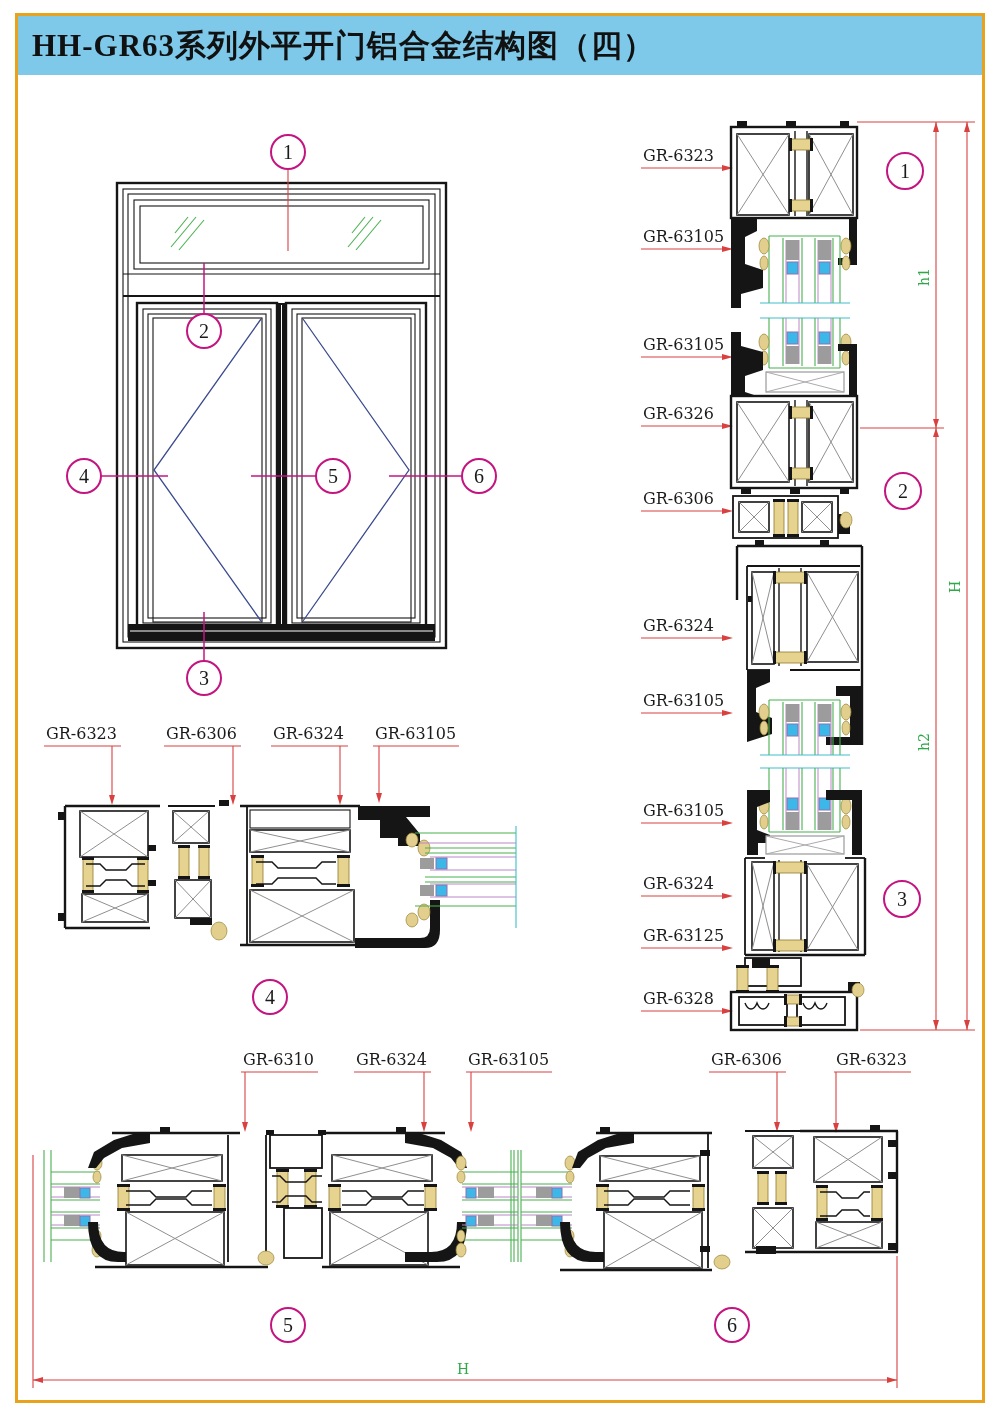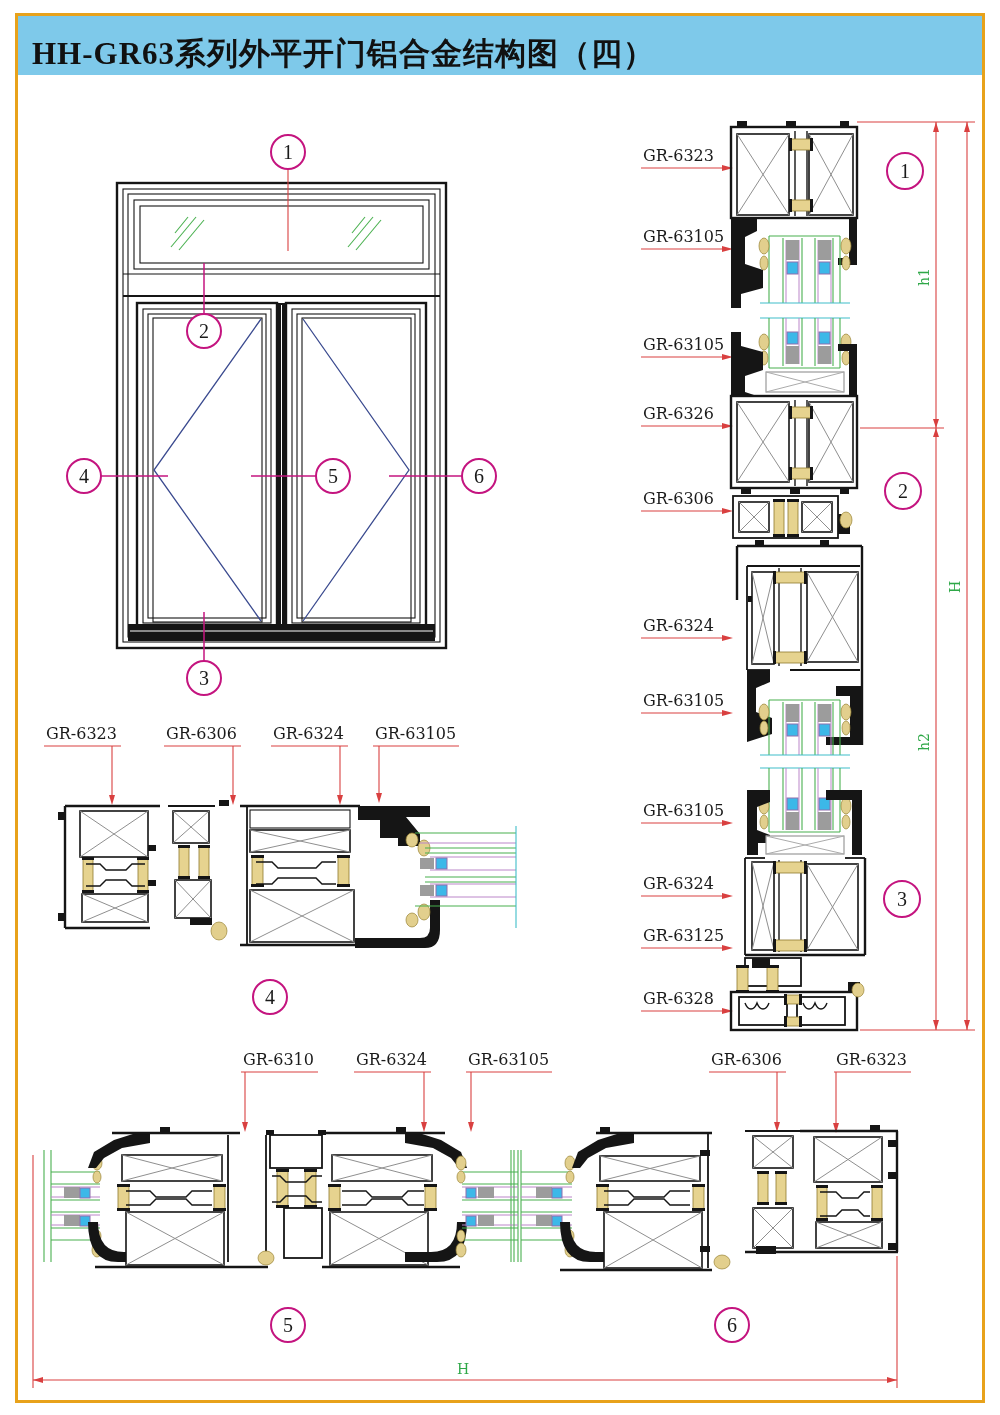--- a/index.html
+++ b/index.html
@@ -1,21 +1,21 @@
 <!DOCTYPE html>
 <html><head>
 <meta charset="utf-8">
 <style>
   html,body{margin:0;padding:0;background:#ffffff;}
   body{width:1000px;height:1415px;position:relative;overflow:hidden;
        font-family:"Liberation Sans",sans-serif;}
   #border-frame{position:absolute;left:15px;top:13px;right:15px;bottom:12px;
        border:3px solid #e8a21b;}
   #title-bar{position:absolute;left:18px;top:16px;width:964px;height:59px;
-       background:#7ec9ea;display:flex;align-items:flex-end;}
+       background:#7ec9ea;display:flex;align-items:center;}
   #title-bar .t{font-family:"Liberation Serif",serif;font-weight:bold;
        font-size:31px;color:#111;padding-left:14px;letter-spacing:1px;white-space:nowrap;}
   svg#cv{position:absolute;left:0;top:0;width:1000px;height:1415px;}
   
   .k{stroke:#151515;fill:none;stroke-width:1.4}
   .k2{stroke-width:2.4}
   .k18{stroke-width:1.8}
   .k1{stroke-width:1.1}
   .kf{fill:#151515;stroke:none}
   .wht{stroke:#ffffff;stroke-width:1;fill:none}

